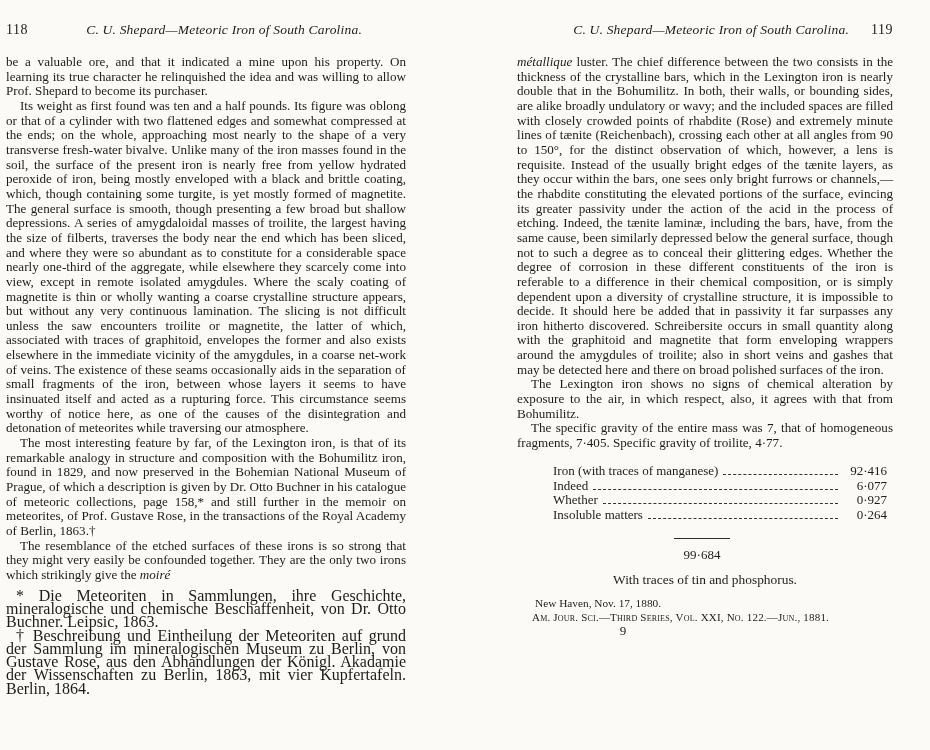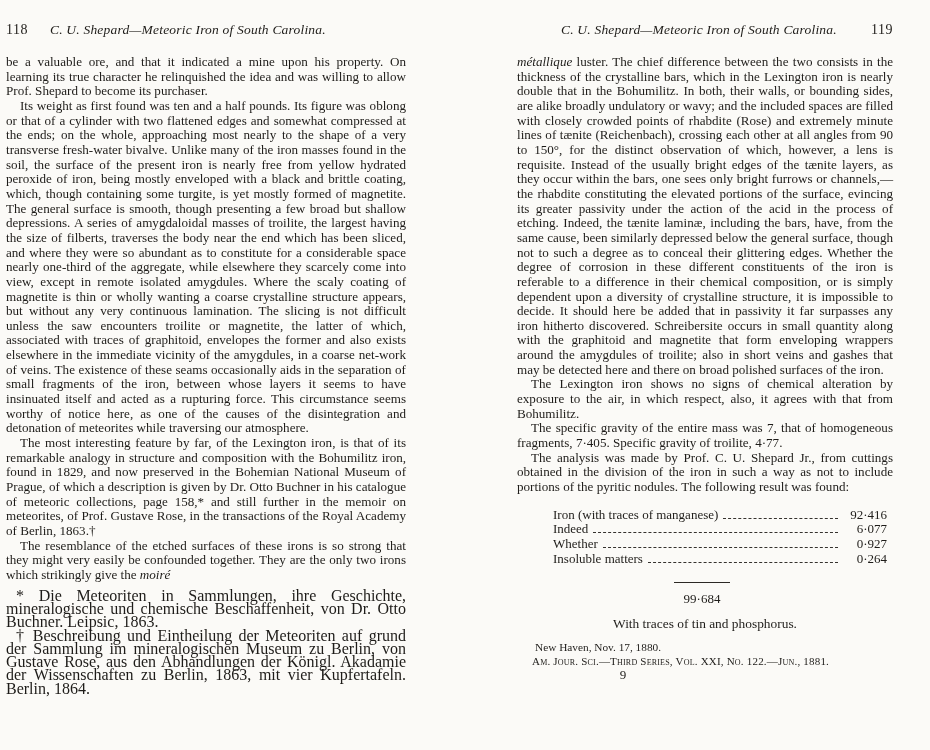--- a/index.html
+++ b/index.html
@@ -30,21 +30,21 @@
     font-size: 13.5px;
   }
   .running-head .pagenum {
     width: 44px;
     font-size: 14px;
     letter-spacing: 0.5px;
   }
   .running-head .pagenum.right { text-align: right; }
   .running-head .running-title {
     flex: 1;
-    text-align: left;
+    text-align: right;
     font-style: italic;
     letter-spacing: 0.2px;
   }
 
   .body-text {
     margin-top: 17px;
     font-size: 13.1px;
     line-height: 14.65px;
     text-align: justify;
     text-justify: inter-word;
@@ -141,21 +141,20 @@
   <section class="page page-right">
     <header class="running-head">
       <span class="pagenum"></span>
       <span class="running-title">C. U. Shepard—Meteoric Iron of South Carolina.</span>
       <span class="pagenum right">119</span>
     </header>
     <div class="body-text">
         <p><i>métallique</i><span> luster. The chief difference between the two consists in the thickness of the crystalline bars, which in the Lexington iron is nearly double that in the Bohumilitz. In both, their walls, or bounding sides, are alike broadly undulatory or wavy; and the included spaces are filled with closely crowded points of rhabdite (Rose) and extremely minute lines of tænite (Reichenbach), crossing each other at all angles from 90 to 150°, for the distinct observation of which, however, a lens is requisite. Instead of the usually bright edges of the tænite layers, as they occur within the bars, one sees only bright furrows or channels,—the rhabdite constituting the elevated portions of the surface, evincing its greater passivity under the action of the acid in the process of etching. Indeed, the tænite laminæ, including the bars, have, from the same cause, been similarly depressed below the general surface, though not to such a degree as to conceal their glittering edges. Whether the degree of corrosion in these different constituents of the iron is referable to a difference in their chemical composition, or is simply dependent upon a diversity of crystalline structure, it is impossible to decide. It should here be added that in passivity it far surpasses any iron hitherto discovered. Schreibersite occurs in small quantity along with the graphitoid and magnetite that form enveloping wrappers around the amygdules of troilite; also in short veins and gashes that may be detected here and there on broad polished surfaces of the iron.</span></p>
         <p class="indent"><span>The Lexington iron shows no signs of chemical alteration by exposure to the air, in which respect, also, it agrees with that from Bohumilitz.</span></p>
         <p class="indent"><span>The specific gravity of the entire mass was 7, that of homogeneous fragments, 7·405. Specific gravity of troilite, 4·77.</span></p>
-        <p class="indent"><span>The analysis was made by Prof. C. U. Shepard Jr., from cuttings obtained in the division of the iron in such a way as not to include portions of the pyritic nodules. The following result was found:</span></p>
       </div>
 
     <div class="analysis">
         <div class="row">
           <span>Iron (with traces of manganese)</span>
           <span class="leader"></span>
           <span class="val">92·416</span>
         </div>
         <div class="row">
           <span>Indeed</span>

